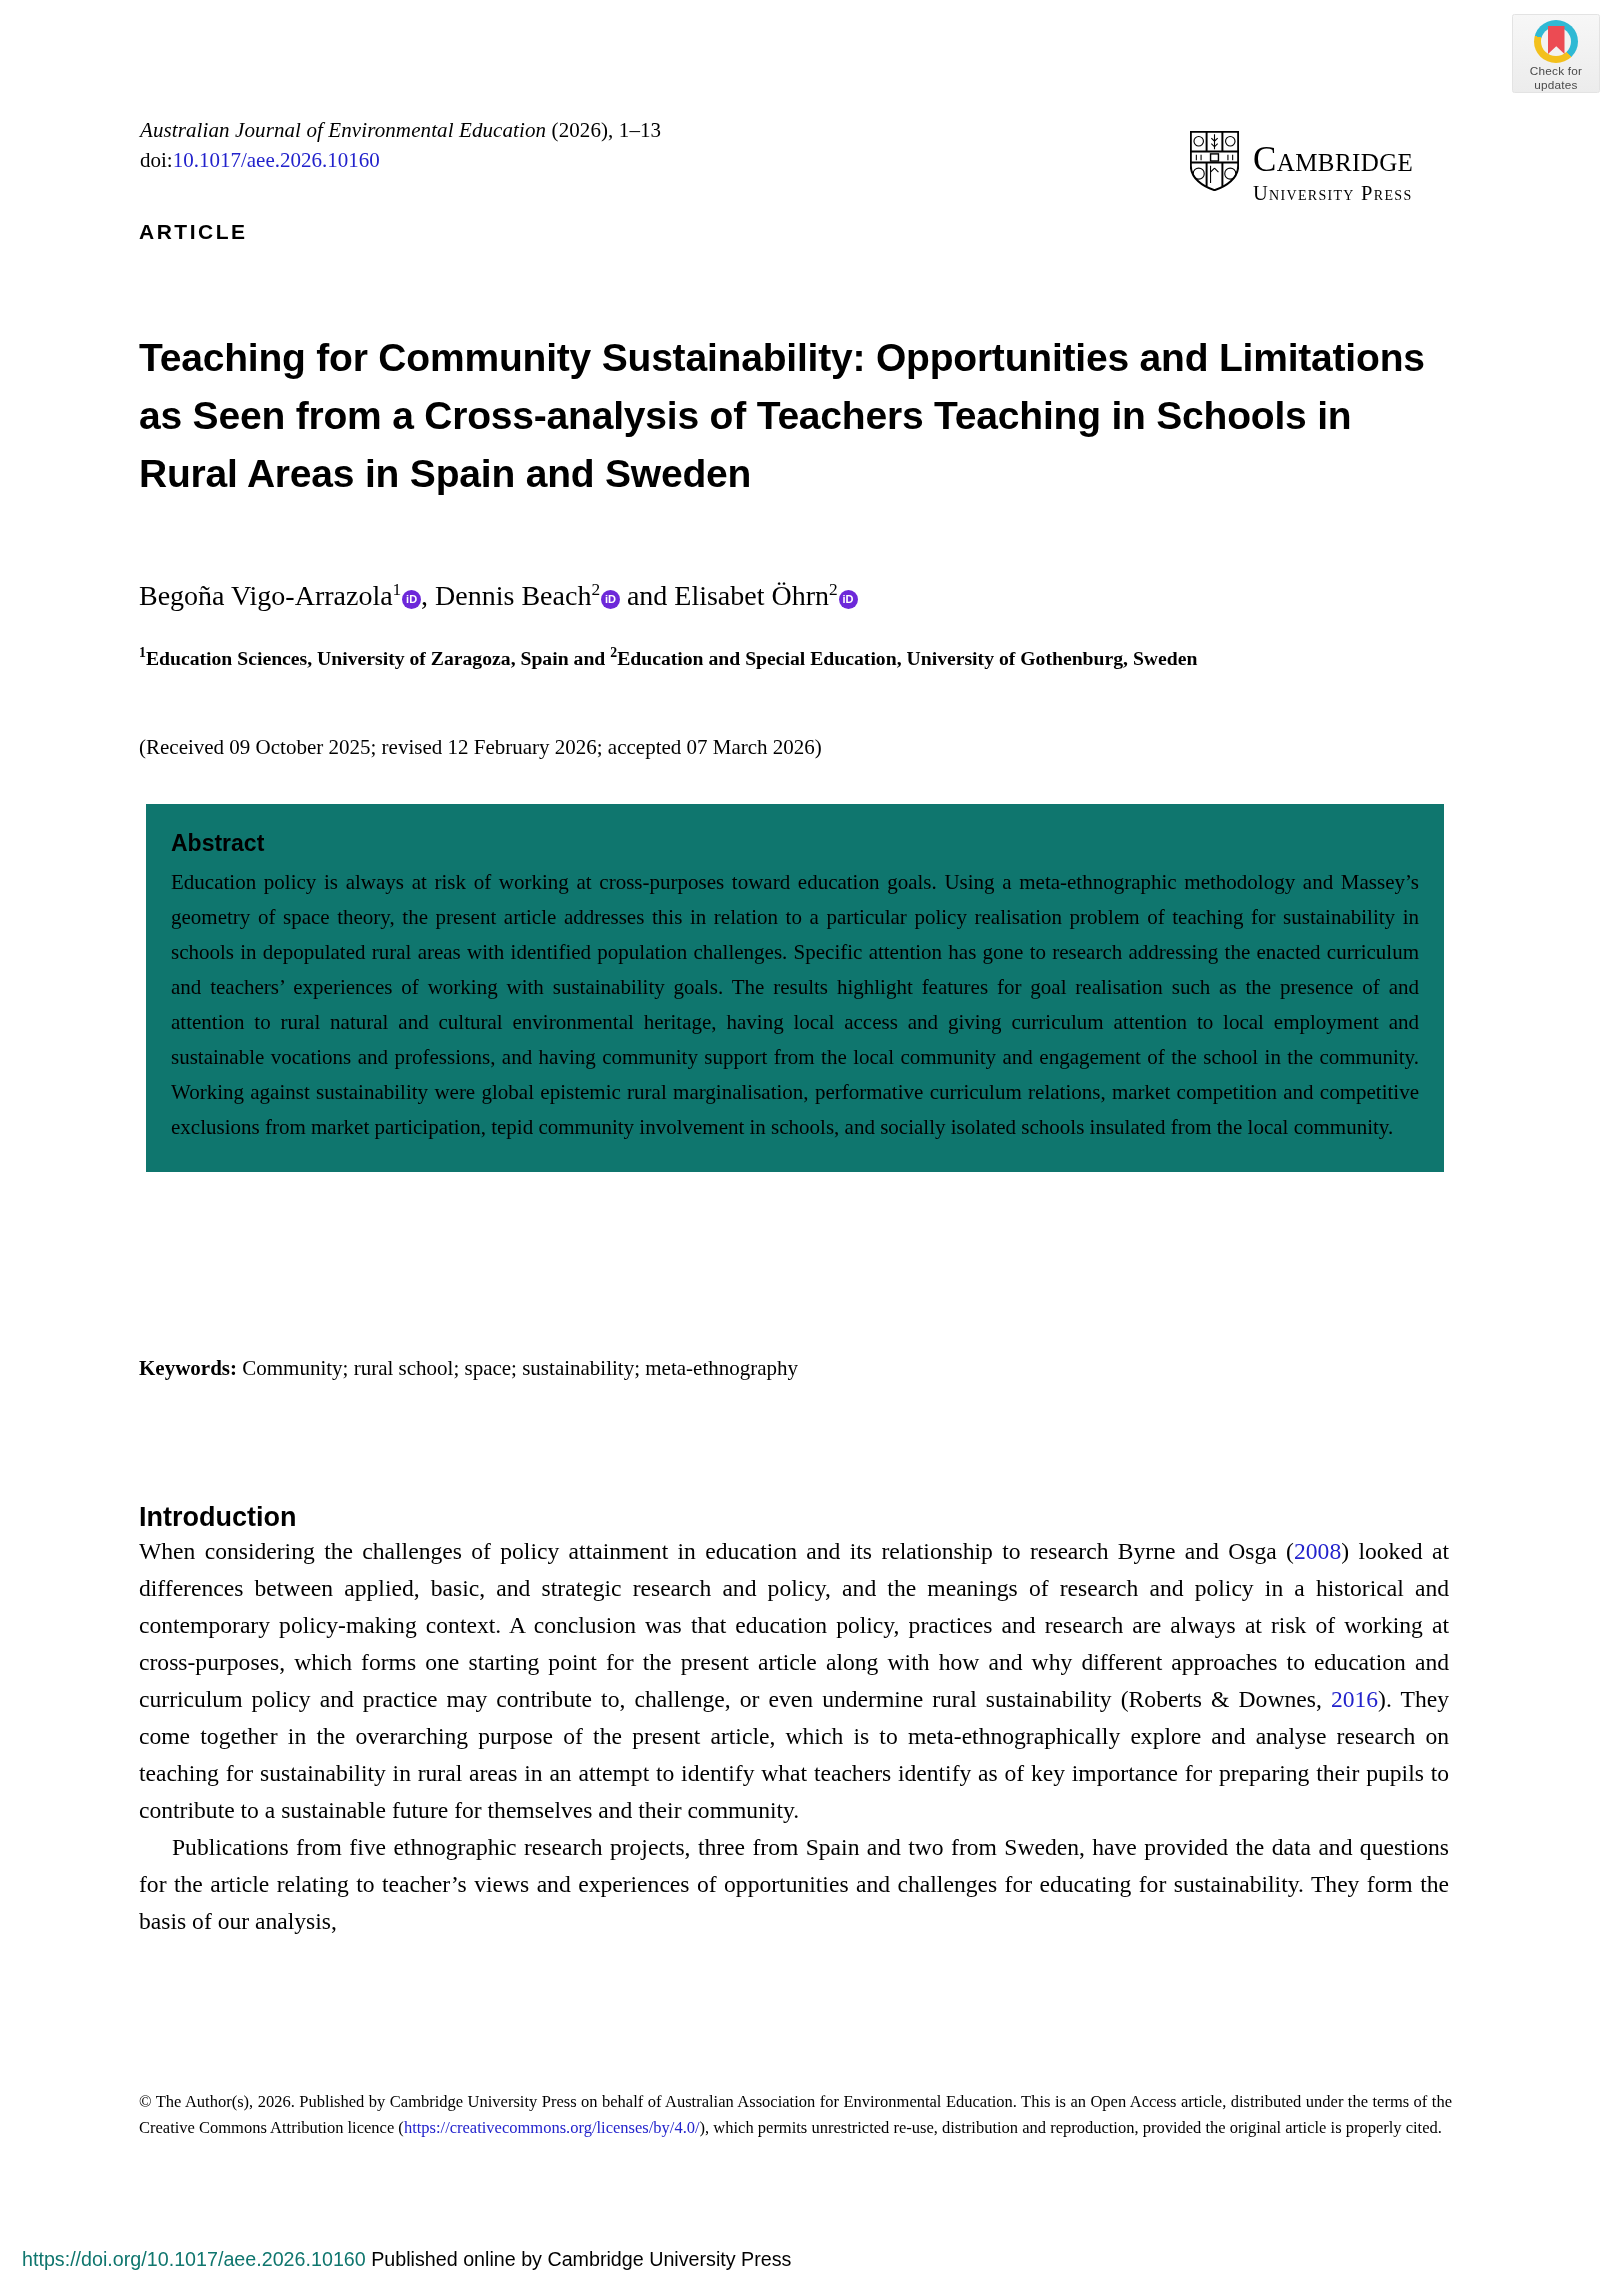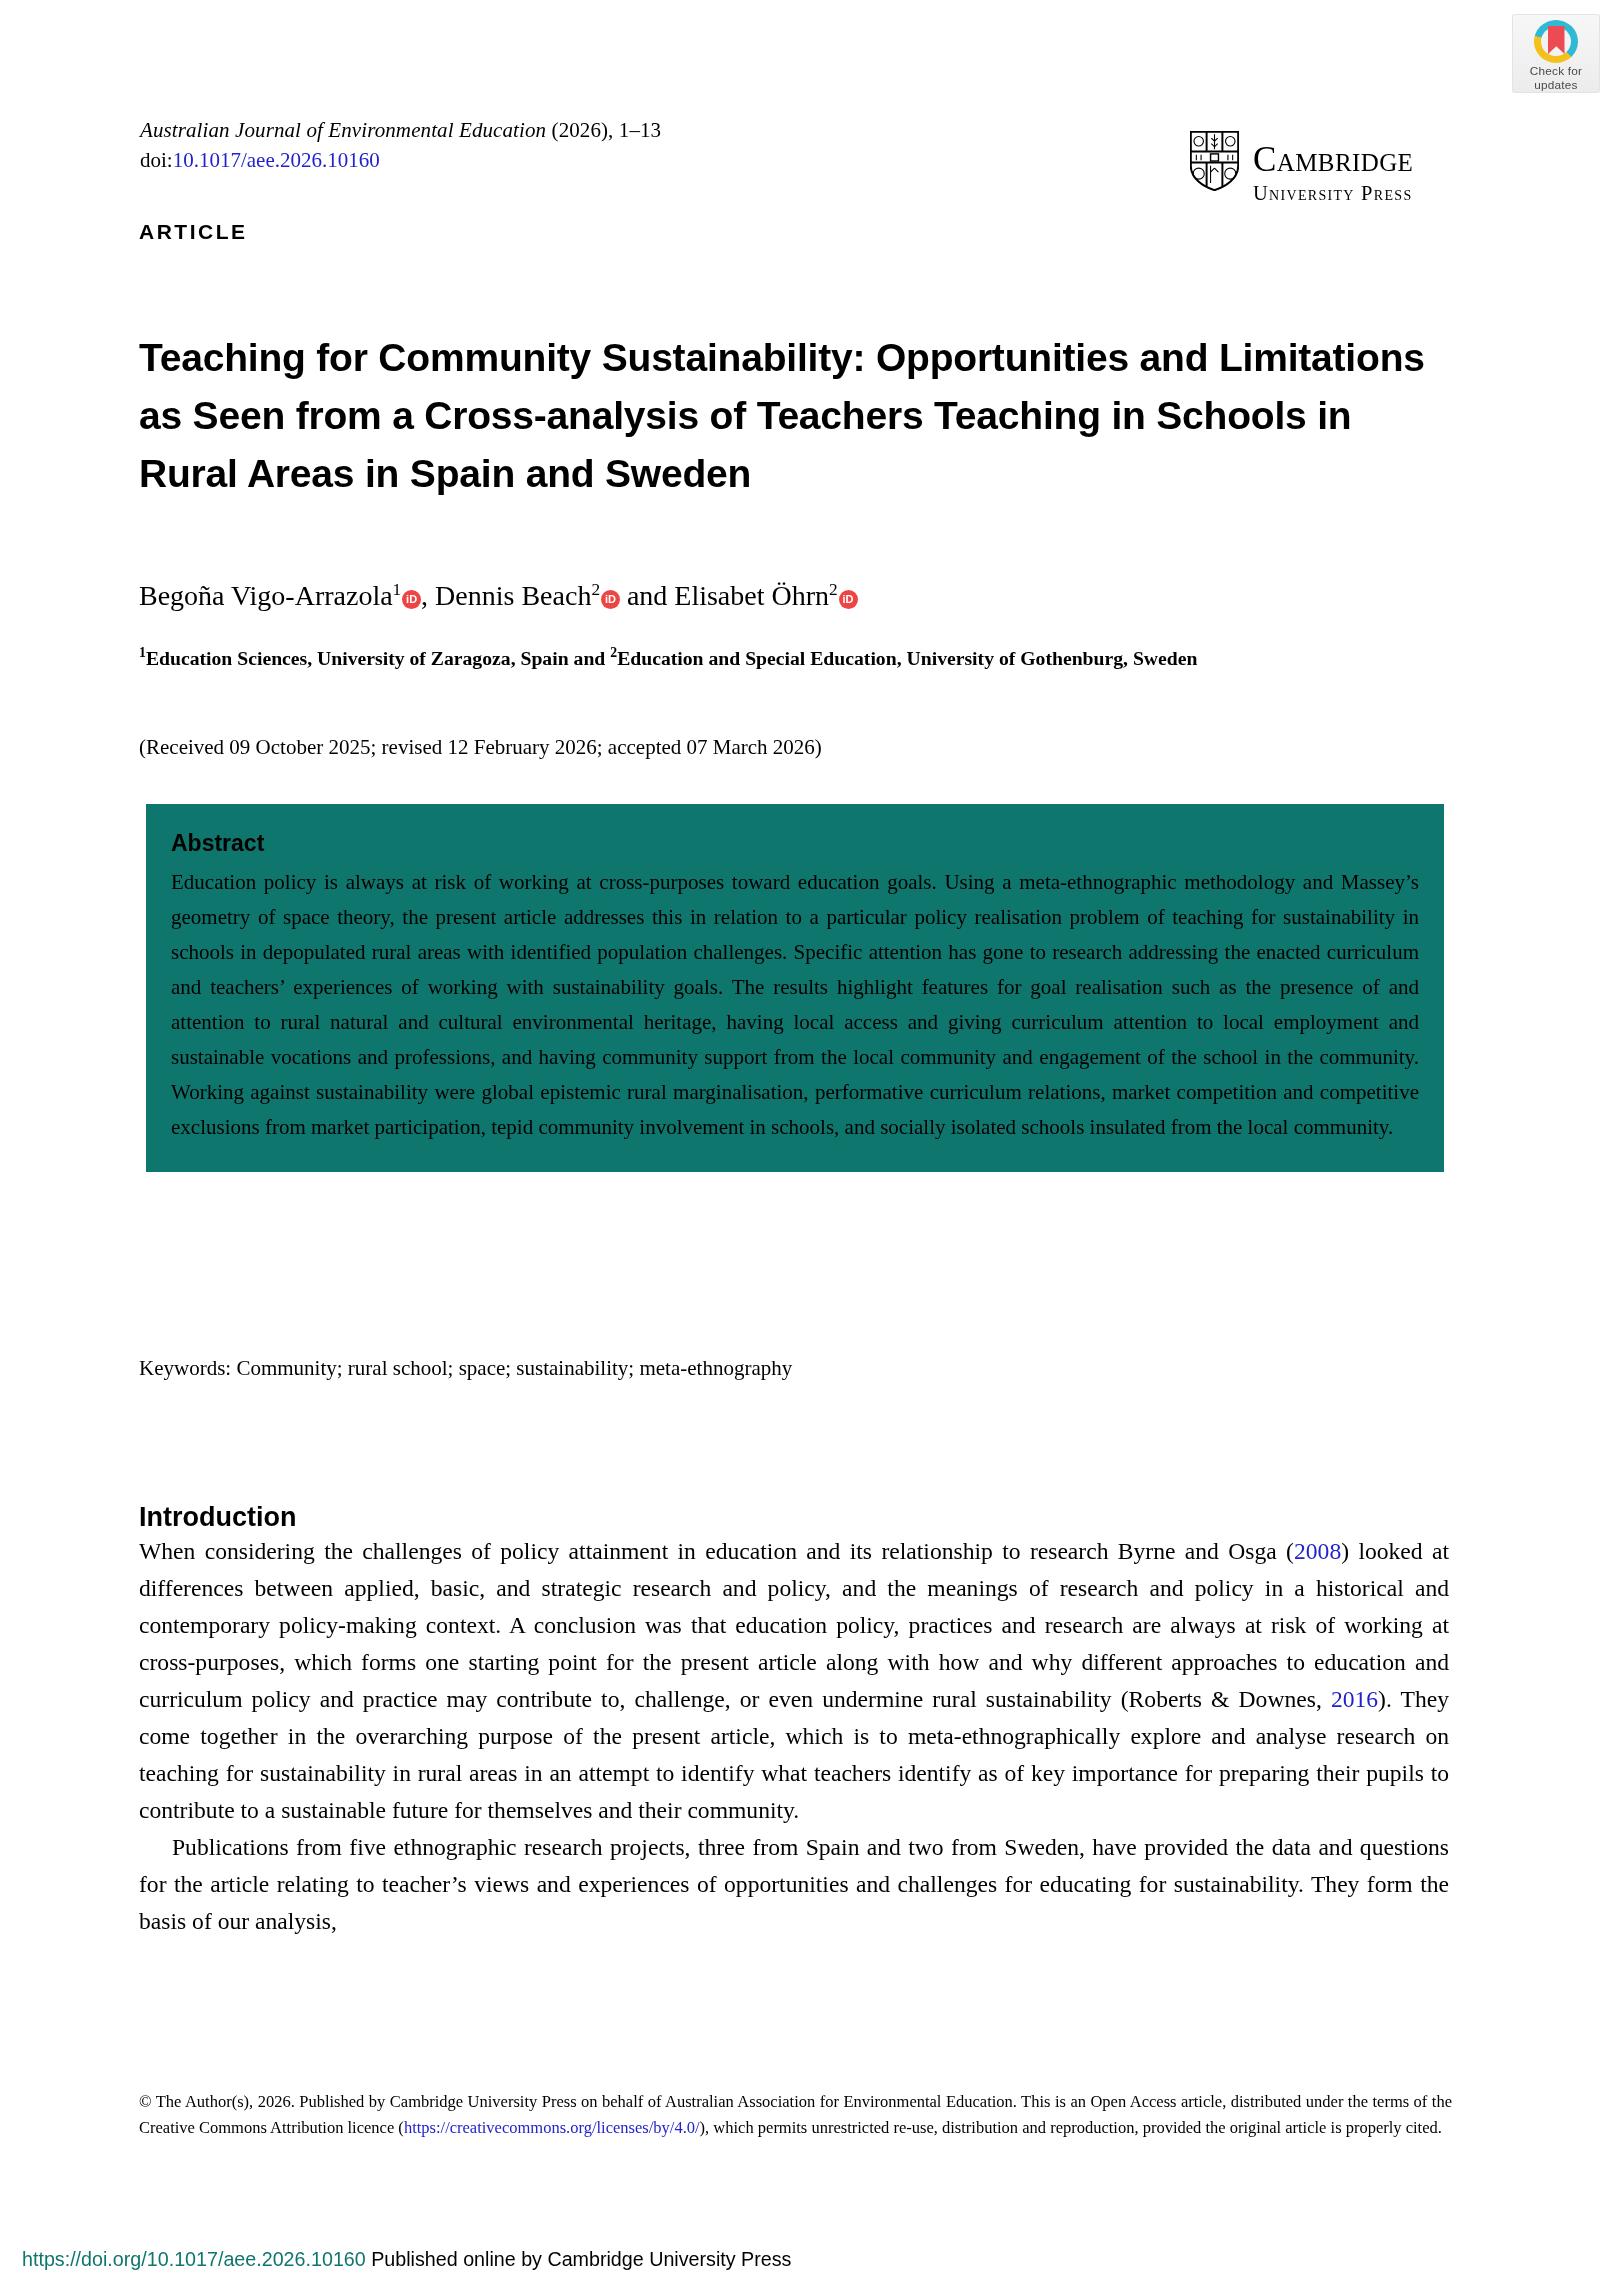--- a/index.html
+++ b/index.html
@@ -161,21 +161,21 @@
     width: 1338px;
     font-size: 28px;
     line-height: 38px;
   }
   .authors sup { font-size: 0.62em; vertical-align: super; }
   .orcid {
     display: inline-block;
     width: 19px;
     height: 19px;
     border-radius: 50%;
-    background: #ef4444;
+    background: #6d28d9;
     color: #ffffff;
     font-family: "Liberation Sans", sans-serif;
     font-size: 11px;
     font-weight: 700;
     line-height: 19px;
     text-align: center;
     vertical-align: 2.4px;
     margin-left: 0.8px;
   }
 
@@ -235,21 +235,21 @@
 
   
   .keywords {
     position: absolute;
     left: 139px;
     top: 1354px;
     width: 1338px;
     font-size: 21px;
     line-height: 28px;
   }
-  .keywords b { font-weight: 400; }
+  .keywords b { font-weight: 700; }
 
   
   .section-head {
     position: absolute;
     left: 139px;
     top: 1478px;
     font-family: "Liberation Sans Narrow", "Liberation Sans", sans-serif;
     font-weight: 700;
     font-size: 27px;
     line-height: 35px;

